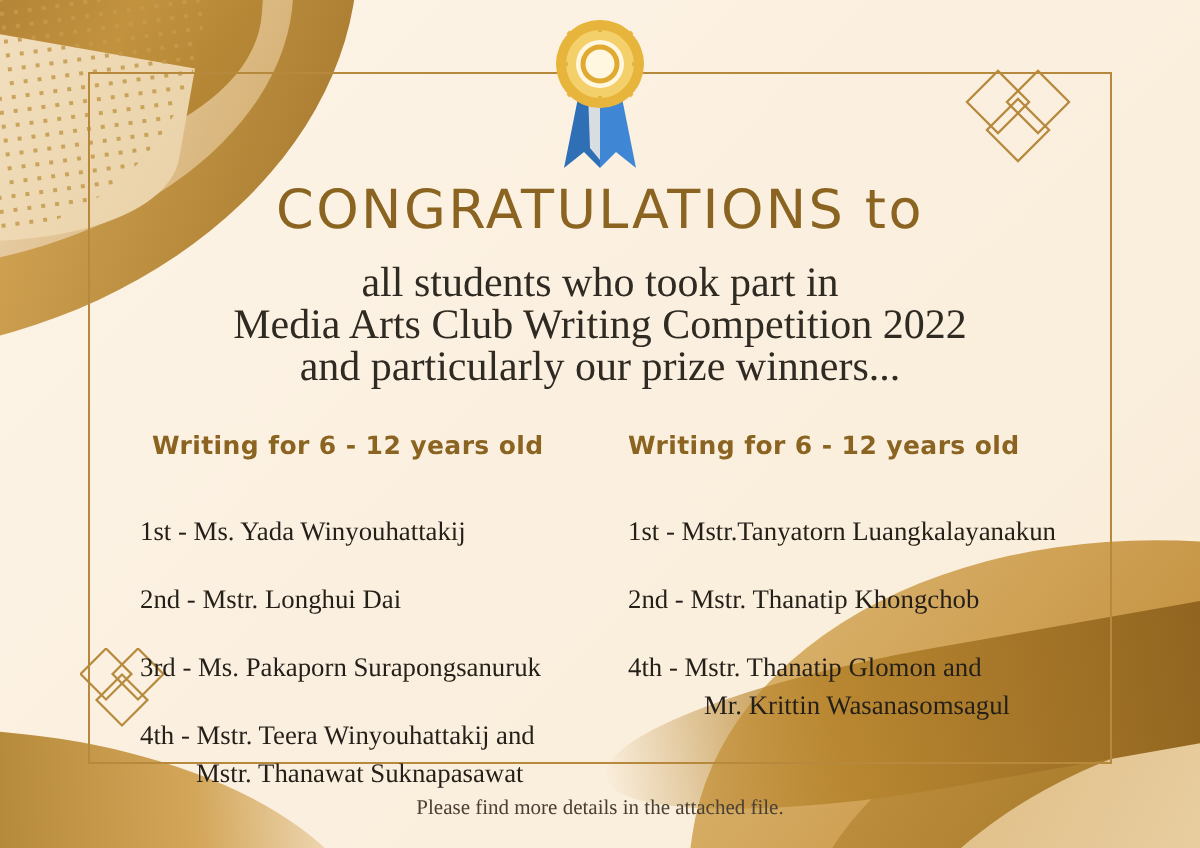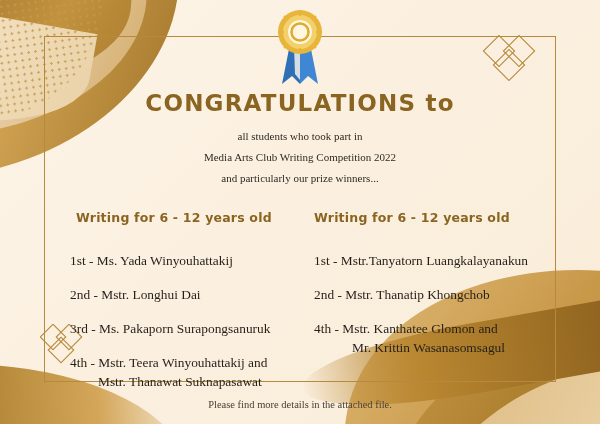--- a/index.html
+++ b/index.html
@@ -156,28 +156,28 @@
   
   .content {
     position: absolute;
     left: 44px;
     right: 44px;
     top: 74px;
     text-align: center;
   }
   .title {
     font-family: "DejaVu Sans", sans-serif;
-    font-size: 23px;
-    font-weight: bold;
+    font-size: 27px;
+    font-weight: normal;
     letter-spacing: 1.2px;
     color: #8a6420;
     margin: 16px 0 10px 0;
   }
   .subtitle {
-    font-size: 11px;
+    font-size: 21px;
     line-height: 20px;
     color: #2f2a22;
   }
   .subtitle div {
     margin: 1px 0;
   }
 
   .columns {
     display: flex;
     margin-top: 22px;
@@ -314,21 +314,21 @@
 
       <div class="col col-right">
         <div class="col-head">Writing for 6 - 12 years old</div>
         <div class="winner">
           <span>1st - Mstr.Tanyatorn Luangkalayanakun</span>
         </div>
         <div class="winner">
           <span>2nd - Mstr. Thanatip Khongchob</span>
         </div>
         <div class="winner">
-          <span>4th - Mstr. Kanthatee Glomon and</span>
+          <span>4th - Mstr. Thanatip Glomon and</span>
           <span class="cont">Mr. Krittin Wasanasomsagul</span>
         </div>
       </div>
     </div>
   </div>
 
   <div class="footnote">Please find more details in the attached file.</div>
 </div>
 
 </body></html>

